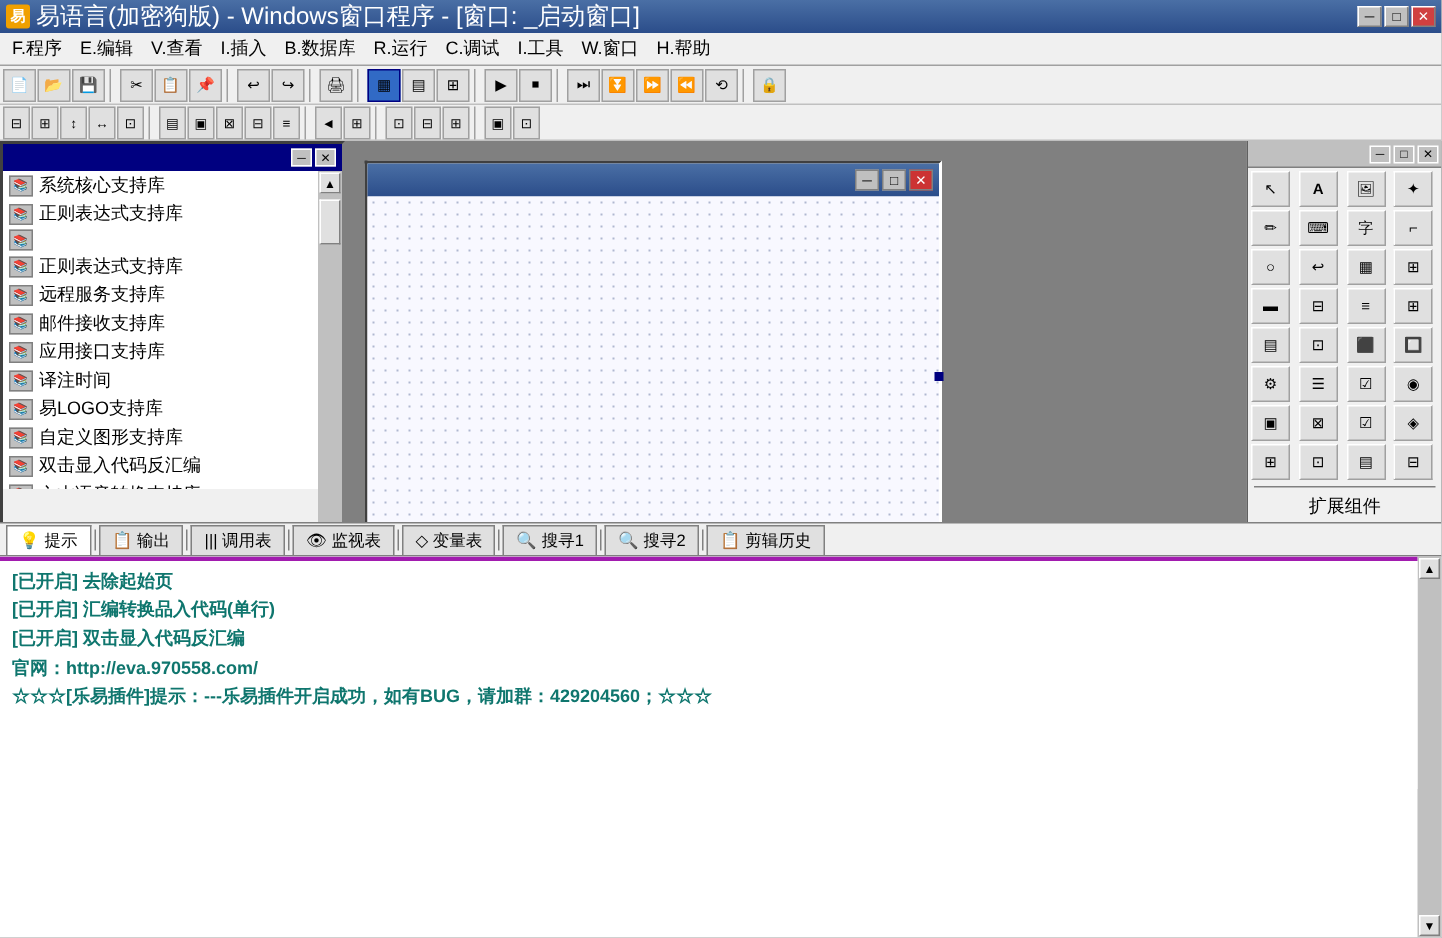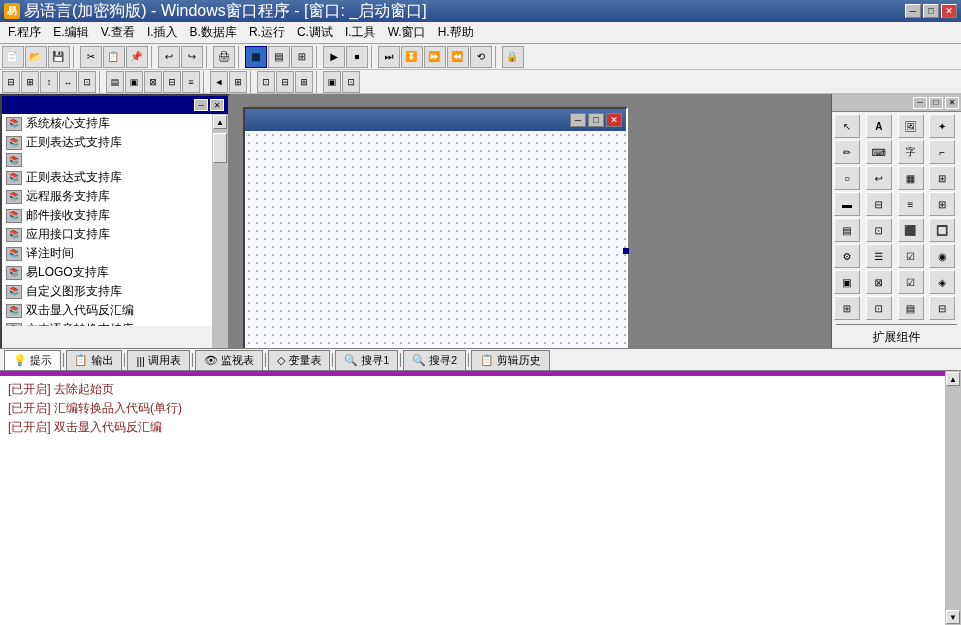--- a/index.html
+++ b/index.html
@@ -266,27 +266,28 @@
       font-size: 11px;
       height: 20px;
     }
     .bottom-tab.active { background: white; }
     .bottom-tab-sep { width: 1px; background: #808080; height: 14px; margin: 0 2px; align-self: center; }
 
     
     .output-area {
       height: 155px;
       background: white;
-      border-top: 5px solid #a21caf;
+      border-top: 3px solid #a21caf;
       overflow-y: auto;
       padding: 4px 8px;
       font-size: 12px;
       line-height: 1.6;
-      color: #7f1d1d;
+      color: #0f766e;
       position: relative;
+      font-weight: bold;
     }
 
     
     .app-layout {
       display: flex;
       flex-direction: column;
       height: 625px;
       width: 961px;
     }
     .content-row {
@@ -576,22 +577,24 @@
       <span>📋</span>
       <span>剪辑历史</span>
     </div>
   </div>
 
   <div style="display:flex;flex:1;background:white;border-top:1px solid #808080;overflow:hidden;">
     <div class="output-area" style="flex:1;overflow-y:auto;padding-right:20px;">
       <div>[已开启] 去除起始页</div>
       <div>[已开启] 汇编转换品入代码(单行)</div>
       <div>[已开启] 双击显入代码反汇编</div>
+      <div>官网：http://eva.970558.com/</div>
       <div></div>
       <div></div>
+      <div>☆☆☆[乐易插件]提示：---乐易插件开启成功，如有BUG，请加群：429204560；☆☆☆</div>
     </div>
     <div style="width:16px;background:#c0c0c0;display:flex;flex-direction:column;align-items:center;padding:1px 0;flex-shrink:0;">
       <div style="width:14px;height:14px;background:#e0e0e0;border:1px solid #fff;border-right-color:#808080;border-bottom-color:#808080;display:flex;align-items:center;justify-content:center;font-size:8px;">▲</div>
       <div style="flex:1;width:14px;background:#c0c0c0;"></div>
       <div style="width:14px;height:14px;background:#e0e0e0;border:1px solid #fff;border-right-color:#808080;border-bottom-color:#808080;display:flex;align-items:center;justify-content:center;font-size:8px;">▼</div>
     </div>
   </div>
 </div>
 
 </body></html>

